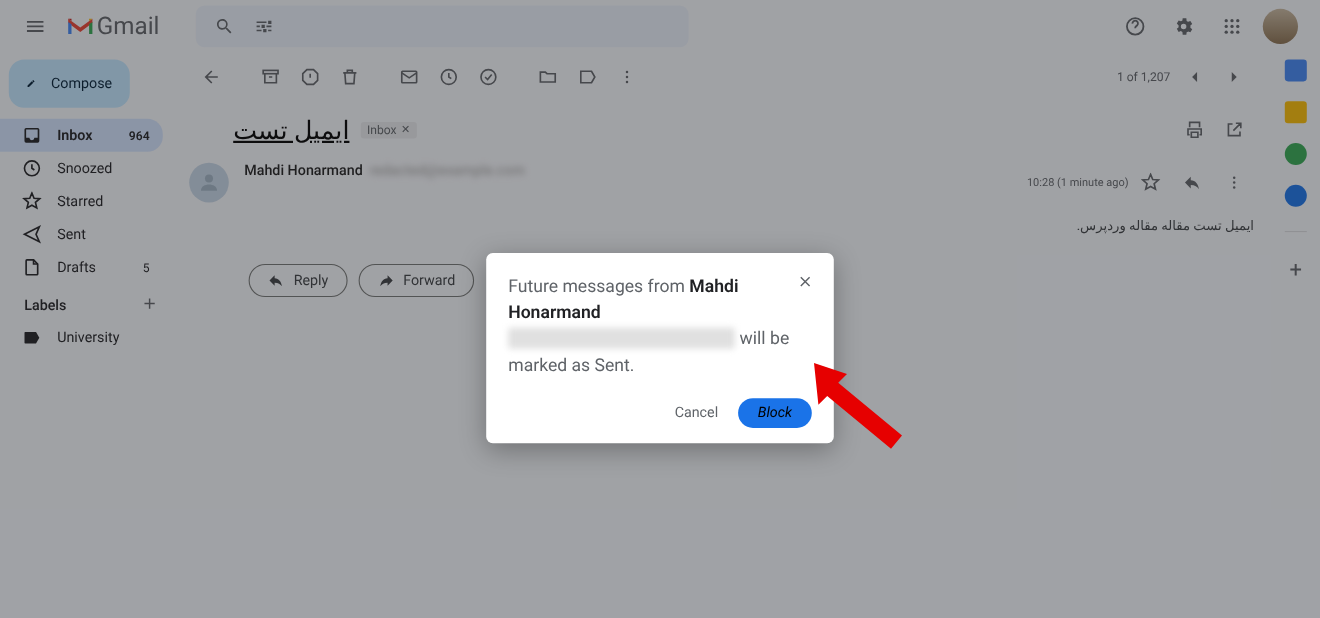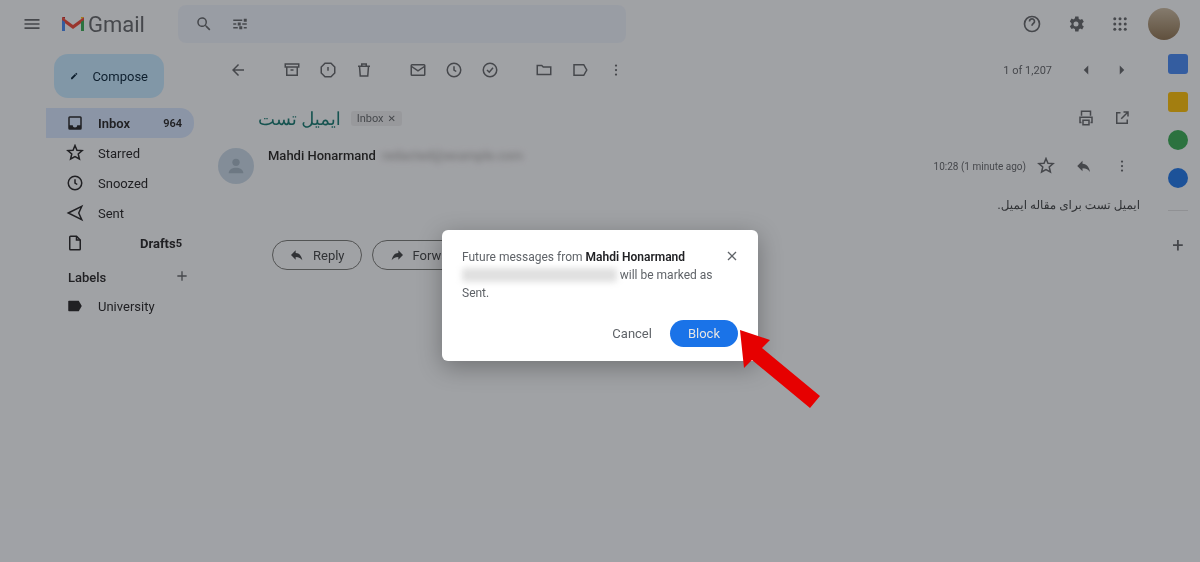--- a/index.html
+++ b/index.html
@@ -14,42 +14,42 @@
 .search-bar { flex: 0 0 448px; height: 38px; background: #eaf1fb; border-radius: 8px; display: flex; align-items: center; padding: 0 8px; margin-left: 3px; }
 .search-icon { width: 36px; height: 36px; display: flex; align-items:center; justify-content:center; color:#5f6368; }
 .search-input { flex: 1; border: none; background: transparent; font-size: 14px; color: #5f6368; outline: none; }
 .tune-icon { width:36px; height:36px; display:flex; align-items:center; justify-content:center; color:#5f6368; }
 .header-spacer { flex: 1; }
 .header-right { display: flex; align-items: center; gap: 4px; }
 .hicon { width: 40px; height: 40px; display: flex; align-items:center; justify-content:center; border-radius:50%; cursor:pointer; color:#5f6368; }
 .avatar-img { width: 32px; height: 32px; border-radius: 50%; background: linear-gradient(#c8b8a0,#8a7050); }
 
 .body-wrap { display: flex; height: calc(100% - 48px); }
-.sidebar { width: 158px; padding-top: 6px; margin-left: 46px; }
+.sidebar { width: 158px; padding-top: 6px; }
 .compose { margin: 0 0 10px 8px; height: 44px; width: 110px; background: #c2e7ff; border-radius: 14px; display: flex; align-items: center; padding: 0 16px; font-size: 13px; color: #001d35; cursor: pointer; }
 .compose svg { margin-right: 14px; }
 .nav { }
 .nav-item { display: flex; align-items: center; height: 30px; padding: 0 12px 0 20px; font-size: 13px; color: #202124; border-radius: 0 14px 14px 0; cursor: pointer; margin-right: 10px; }
 .nav-item.active { background: #d3e3fd; font-weight: 600; }
 .nav-item svg, .nav-item .nicon { width: 18px; height: 18px; margin-right: 14px; color: #202124; flex-shrink:0; }
 .nav-item .label { flex: 1; }
 .nav-item .count { font-size: 11px; }
-.nav-item.bold .label, .nav-item.bold .count { font-weight: 700; text-align: right; }
+.nav-item.bold .label, .nav-item.bold .count { font-weight: 400; }
 .labels-header { display: flex; align-items: center; justify-content: space-between; padding: 10px 14px 4px 22px; font-size: 13px; font-weight: 500; color: #202124; }
 .labels-header .plus { cursor: pointer; color:#5f6368; }
 
 .main { flex: 1; padding-right: 44px; position: relative; }
 .toolbar { height: 44px; display: flex; align-items: center; padding: 0 16px; }
 .tool { width: 36px; height: 36px; display:flex; align-items:center; justify-content:center; color:#5f6368; cursor:pointer; }
 .tool-gap { width: 18px; }
 .toolbar-spacer { flex: 1; }
-.page-count { font-size: 11px; color: #5f6368; margin-right: 16px; }
+.page-count { font-size: 11px; color: #5f6368; margin-right: 4px; }
 
 .subject-row { display: flex; align-items: center; padding: 8px 16px 8px 54px; }
-.subject { font-size: 18px; color: #0f766e; margin-right: 10px; }
+.subject { font-size: 23px; color: #000000; margin-right: 10px; text-decoration: underline; }
 .chip { font-size: 11px; background: #e8eaed; color: #5f6368; padding: 1px 6px; border-radius: 3px; display:inline-flex; align-items:center; }
 .chip .x { margin-left: 4px; cursor:pointer; font-size: 10px; }
 .subject-spacer { flex:1; }
 .sicon { width:36px;height:36px;display:flex;align-items:center;justify-content:center;color:#5f6368;cursor:pointer; }
 
 .sender-row { display:flex; align-items:flex-start; padding: 4px 16px 4px 14px; }
 .sender-avatar { width: 36px; height: 36px; border-radius: 50%; background: #c5d6e6; display:flex; align-items:center; justify-content:center; color:#7a8fa3; margin-right: 14px; flex-shrink:0; }
 .sender-info { display:flex; flex-direction:column; font-size:12px; }
 .sender-name { font-size:13px; font-weight:500; color:#1f1f1f; display:flex; align-items:center; }
 .sender-email { color:#b0b0b0; margin-left:6px; filter: blur(3px); }
@@ -61,26 +61,26 @@
 .reply-row { display:flex; gap:10px; padding: 8px 0 0 68px; }
 .pill-btn { border:1px solid #747775; border-radius: 18px; padding: 6px 16px; font-size: 13px; color:#3c4043; display:flex; align-items:center; gap:8px; cursor:pointer; background:transparent; }
 
 .rail { position:absolute; right:0; top:48px; width:44px; display:flex; flex-direction:column; align-items:center; padding-top:6px; gap:18px; }
 .rail-item { width:20px; height:20px; border-radius:3px; cursor:pointer; }
 .rail-divider { width:20px; height:1px; background:#dadce0; margin:4px 0; }
 
 .modal { position:absolute; z-index:100; left:442px; top:230px; width:316px; background:#fff; border-radius:6px; box-shadow:0 6px 24px rgba(0,0,0,0.3); padding: 18px 20px 14px 20px; }
 .modal-title { font-size: 15px; color:#202124; margin-bottom: 12px; }
 .modal-close { position:absolute; top:14px; right:14px; cursor:pointer; color:#5f6368; width:24px;height:24px;display:flex;align-items:center;justify-content:center; }
-.modal-text { font-size:12px; color:#5f6368; line-height:1.5; }
+.modal-text { font-size:16px; color:#5f6368; line-height:1.5; }
 .modal-text .blur { filter: blur(3px); background:#e0e0e0; color:transparent; border-radius:2px; }
 .modal-text b { color:#202124; font-weight:600; }
 .modal-actions { display:flex; justify-content:flex-end; gap:6px; margin-top:18px; }
 .btn-txt { border:none; background:transparent; color:#5f6368; font-size:13px; padding:6px 12px; cursor:pointer; border-radius:4px; }
-.btn-primary { border:none; background:#1a73e8; color:#e5e5e5; font-size:13px; padding:2px 18px; border-radius:16px; cursor:pointer; }
+.btn-primary { border:none; background:#1a73e8; color:#000000; font-size:13px; padding:2px 18px; border-radius:16px; cursor:pointer;font-style:italic; }
 
 .arrow { position:absolute; z-index:101; left:740px; top:330px; pointer-events:none; }
 .arrow svg { display:block; }
 </style>
 </head>
 <body>
 
 <div class="header">
   <div class="menu-btn">
     <svg width="20" height="20" viewBox="0 0 24 24" fill="#5f6368">
@@ -152,30 +152,30 @@
     <div class="nav">
       <div class="nav-item active">
         <svg viewBox="0 0 24 24" fill="#202124">
             <path d="M19 3H5a2 2 0 00-2 2v14a2 2 0 002 2h14a2 2 0 002-2V5a2 2 0 00-2-2zm0 12h-4a3 3 0 01-6 0H5V5h14v10z"></path>
           </svg>
         <span class="label">Inbox</span>
         <span class="count">964</span>
       </div>
       <div class="nav-item">
         <svg viewBox="0 0 24 24" fill="none" stroke="#202124" stroke-width="2">
-            <path d="M12 2l2.6 6.3 6.9.5-5.2 4.5 1.6 6.7L12 16.8 6.1 20l1.6-6.7L2.5 8.8l6.9-.5z"></path>
-          </svg>
-        <span class="label">Starred</span>
+            <circle cx="12" cy="12" r="9"></circle>
+            <path d="M12 7v5l3 2"></path>
+          </svg>
+        <span class="label">Snoozed</span>
       </div>
       <div class="nav-item">
         <svg viewBox="0 0 24 24" fill="none" stroke="#202124" stroke-width="2">
-            <circle cx="12" cy="12" r="9"></circle>
-            <path d="M12 7v5l3 2"></path>
-          </svg>
-        <span class="label">Snoozed</span>
+            <path d="M12 2l2.6 6.3 6.9.5-5.2 4.5 1.6 6.7L12 16.8 6.1 20l1.6-6.7L2.5 8.8l6.9-.5z"></path>
+          </svg>
+        <span class="label">Starred</span>
       </div>
       <div class="nav-item">
         <svg viewBox="0 0 24 24" fill="none" stroke="#202124" stroke-width="2">
             <path d="M3 12l18-9-4 9 4 9z"></path>
           </svg>
         <span class="label">Sent</span>
       </div>
       <div class="nav-item bold">
         <svg viewBox="0 0 24 24" fill="none" stroke="#202124" stroke-width="2">
             <path d="M14 3H6a1 1 0 00-1 1v16a1 1 0 001 1h12a1 1 0 001-1V8l-5-5z"></path>
@@ -324,21 +324,21 @@
         <div class="sicon">
             <svg width="18" height="18" viewBox="0 0 24 24" fill="#5f6368">
               <circle cx="12" cy="6" r="1.5"></circle>
               <circle cx="12" cy="12" r="1.5"></circle>
               <circle cx="12" cy="18" r="1.5"></circle>
             </svg>
           </div>
       </div>
     </div>
 
-    <div class="msg-body">ایمیل تست برای مقاله ایمیل.</div>
+    <div class="msg-body">ایمیل تست مقاله مقاله وردپرس.</div>
 
     <div class="reply-row">
       <button class="pill-btn">
         <svg width="16" height="16" viewBox="0 0 24 24" fill="#3c4043">
             <path d="M10 9V5l-7 7 7 7v-4c5 0 8 2 10 5-1-6-4-11-10-11z"></path>
           </svg>
         <span>Reply</span>
       </button>
       <button class="pill-btn">
         <svg width="16" height="16" viewBox="0 0 24 24" fill="#3c4043">

